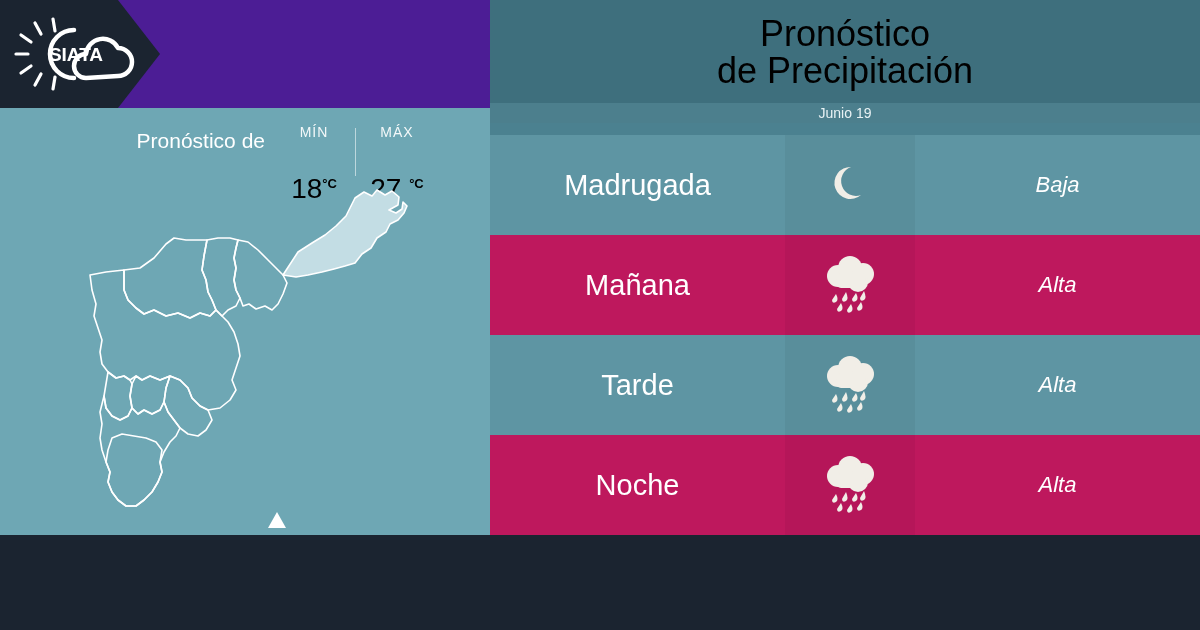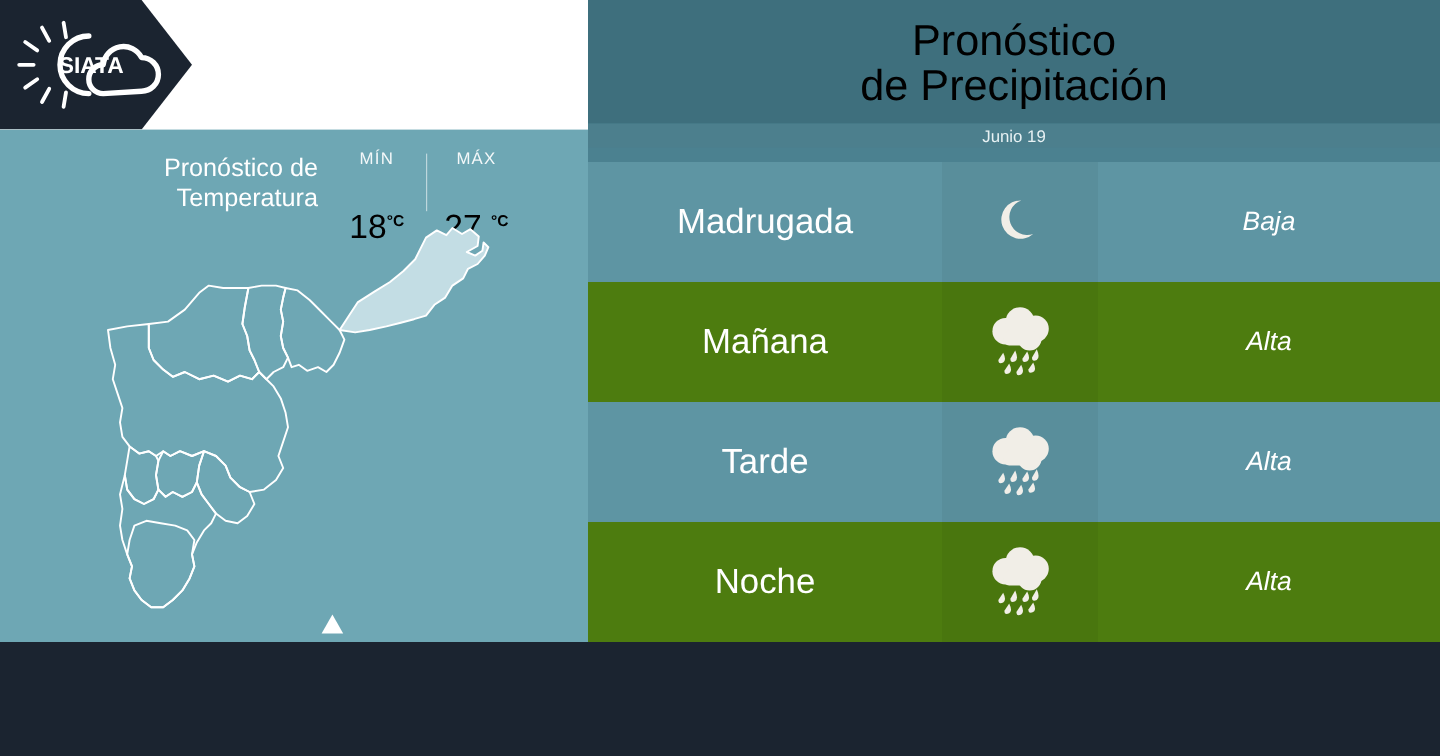--- a/index.html
+++ b/index.html
@@ -5,21 +5,21 @@
   html,body{margin:0;padding:0;}
   body{
     width:1200px;height:630px;overflow:hidden;
     font-family:"Liberation Sans",sans-serif;
     background:#1b2430;
   }
   .poster{position:relative;width:1200px;height:630px;overflow:hidden;}
 
   
   .left-panel{position:absolute;left:0;top:0;width:490px;height:535px;background:#6ea7b4;}
-  .left-header{position:absolute;left:0;top:0;width:490px;height:108px;background:#ffffff;}
+  .left-header{position:absolute;left:0;top:0;width:490px;height:108px;background:#4c1d95;}
   .logo-banner{
     position:absolute;left:0;top:0;width:160px;height:108px;background:#1b2430;
     clip-path:polygon(0 0,118px 0,160px 54px,118px 108px,0 108px);
   }
   .siata-logo{position:absolute;left:12px;top:14px;width:128px;height:80px;}
   .city-name{
     position:absolute;left:160px;top:0;width:330px;height:108px;
     display:flex;align-items:center;justify-content:center;
     color:#5f93a0;font-size:40px;font-weight:bold;letter-spacing:-0.5px;
   }
@@ -44,21 +44,21 @@
   .right-header{position:absolute;left:0;top:0;width:710px;height:103px;background:#3e6f7d;
     display:flex;flex-direction:column;align-items:center;justify-content:center;}
   .fc-title{color:#000000;font-size:36px;font-weight:normal;line-height:37px;text-align:center;}
   .date-band{position:absolute;left:0;top:103px;width:710px;height:20px;background:#4c7f8d;
     display:flex;align-items:center;justify-content:center;}
   .date-text{color:#e8f2f4;font-size:14px;}
 
   .fc-table{position:absolute;left:0;top:135px;width:710px;height:400px;}
   .fc-row{display:flex;width:710px;height:100px;}
   .fc-row.light{background:#5e95a3;}
-  .fc-row.dark{background:#4d7c0f;}
+  .fc-row.dark{background:#be185d;}
   .fc-cell-period{width:295px;display:flex;align-items:center;justify-content:center;}
   .fc-cell-icon{width:130px;display:flex;align-items:center;justify-content:center;
     background:rgba(0,0,0,0.045);}
   .fc-cell-prob{width:285px;display:flex;align-items:center;justify-content:center;}
   .period-text{color:#ffffff;font-size:29px;}
   .prob-text{color:#ffffff;font-size:22px;font-style:italic;}
 
   
   .footer{position:absolute;left:0;top:535px;width:1200px;height:95px;background:#1b2430;
     display:flex;align-items:center;}
@@ -87,21 +87,20 @@
           <path d="M74 64 A12 12 0 0 1 74 40 A17 17 0 0 1 106 34 A14 14 0 0 1 106 62 Z" stroke="#ffffff" stroke-width="4.5" fill="none" stroke-linejoin="round"></path>
           <text x="64" y="47" font-family="Liberation Sans, sans-serif" font-size="19" font-weight="bold" fill="#ffffff" text-anchor="middle">SIATA</text>
         </svg>
       </div>
 
     </div>
 
     <div class="temp-block">
       <div class="temp-title">
         <div>Pronóstico de</div>
-        <div>Temperatura</div>
       </div>
       <div class="temp-vals">
         <div class="temp-col">
           <div class="temp-label">MÍN</div>
           <div class="temp-num">
             <span>18</span><sup>°C</sup>
           </div>
         </div>
         <div class="temp-sep"></div>
         <div class="temp-col">

